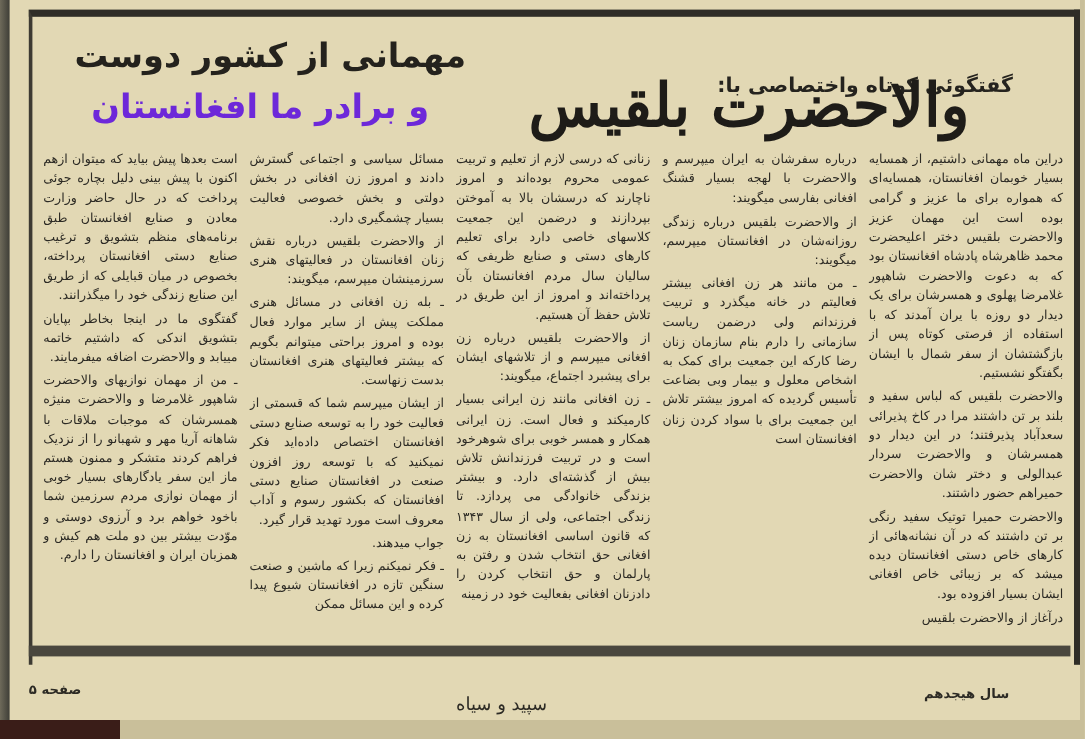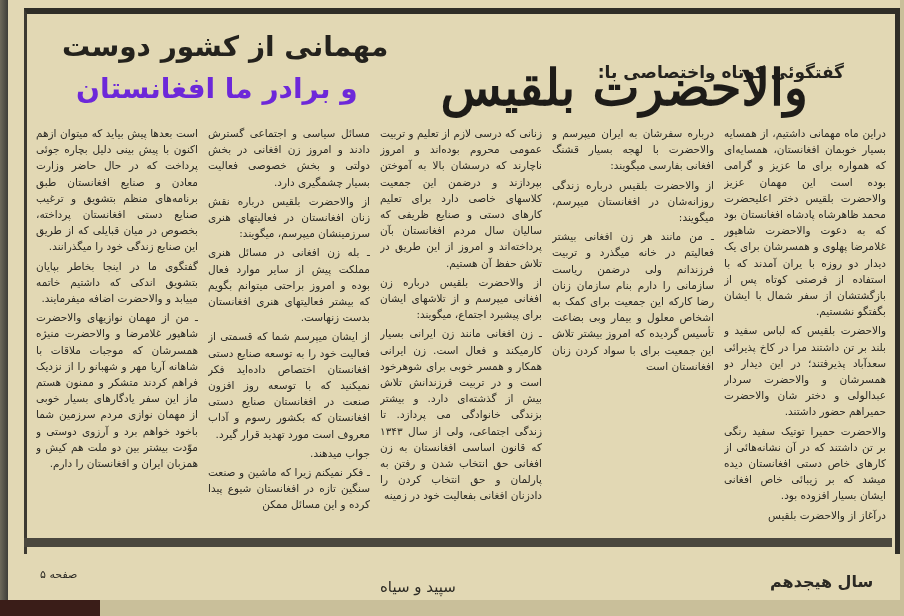--- a/index.html
+++ b/index.html
@@ -8,23 +8,23 @@
   .left-edge{position:absolute;left:0;top:0;width:22px;height:616px;background:linear-gradient(90deg,#6e6a5a,#3a3a34 40%,#8b8670);}
   .frame{position:absolute;left:24px;top:8px;width:868px;height:540px;border-top:6px solid #2f2d27;border-right:5px solid #2f2d27;border-left:3px solid #3d3a32;}
   .bottom-rule{position:absolute;left:24px;top:538px;width:868px;height:9px;background:#4a473e;}
   .kicker{position:absolute;right:60px;top:34px;font-size:17px;font-weight:bold;color:#25231e;direction:rtl;margin-top:28px;}
   .headline{position:absolute;right:96px;top:58px;font-size:50px;font-weight:bold;color:#1e1c18;direction:rtl;letter-spacing:-1px;font-family:"DejaVu Serif",serif;}
   .sub1{position:absolute;left:62px;top:18px;font-size:28px;font-weight:bold;color:#24221d;direction:rtl;margin-top:12px;}
   .sub2{position:absolute;left:76px;top:72px;font-size:28px;font-weight:bold;color:#6d28d9;direction:rtl;}
   .cols{position:absolute;left:36px;top:125px;width:850px;height:412px;display:flex;flex-direction:row-reverse;gap:10px;}
   .col{flex:1;direction:rtl;font-size:10.5px;line-height:16.2px;color:#2c2a24;text-align:justify;overflow:hidden;}
   .col p{margin:0 0 3px 0;}
-  .footer-page{position:absolute;left:40px;top:568px;font-size:11px;font-weight:normal;color:#2c2a24;direction:rtl;}
+  .footer-page{position:absolute;left:24px;top:568px;font-size:11px;font-weight:bold;color:#2c2a24;direction:rtl;}
   .footer-name{position:absolute;left:380px;top:578px;font-size:15px;font-weight:normal;color:#2c2a24;direction:rtl;}
-  .footer-year{position:absolute;left:770px;top:572px;font-size:16px;font-weight:bold;color:#2c2a24;direction:rtl;}
+  .footer-year{position:absolute;left:770px;top:572px;font-size:11px;font-weight:bold;color:#2c2a24;direction:rtl;}
   .bottom-dark{position:absolute;left:0;top:600px;width:100px;height:16px;background:#3a1d18;}
 </style>
 </head>
 <body>
 
 <div class="left-edge"></div>
 <div class="paper"></div>
 <div class="frame"></div>
 
 <div class="kicker">گفتگوئی کوتاه واختصاصی با:</div>

